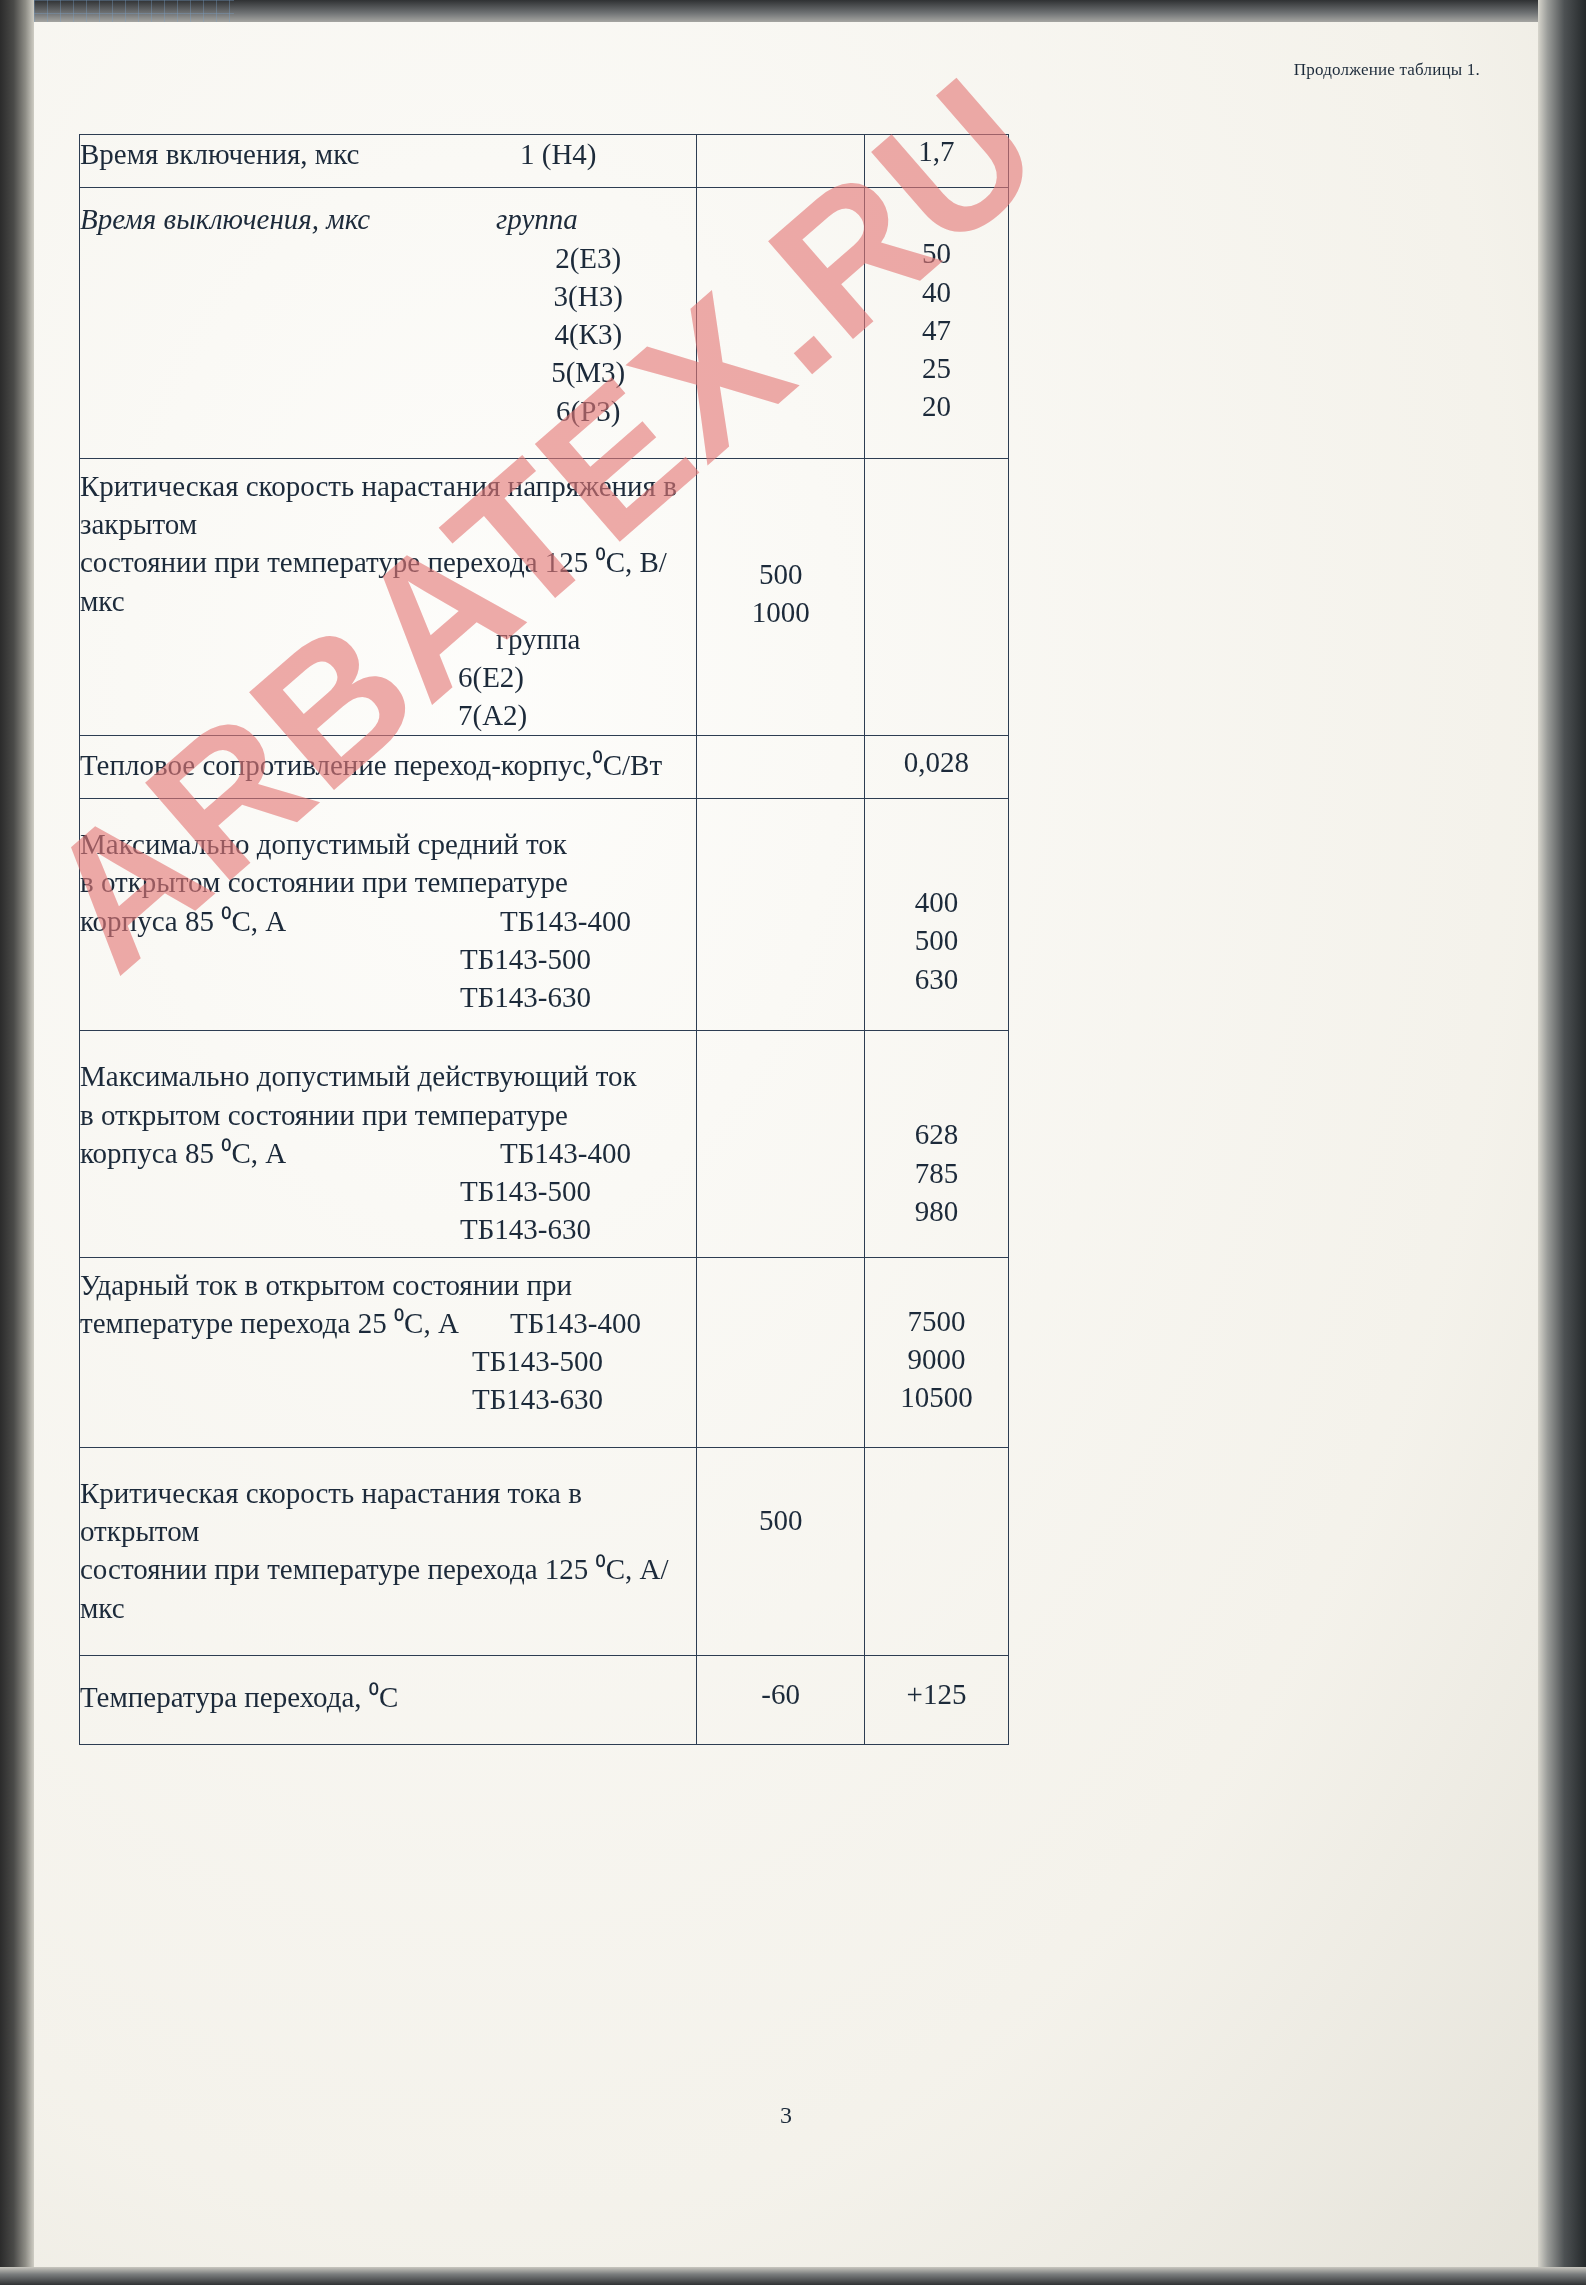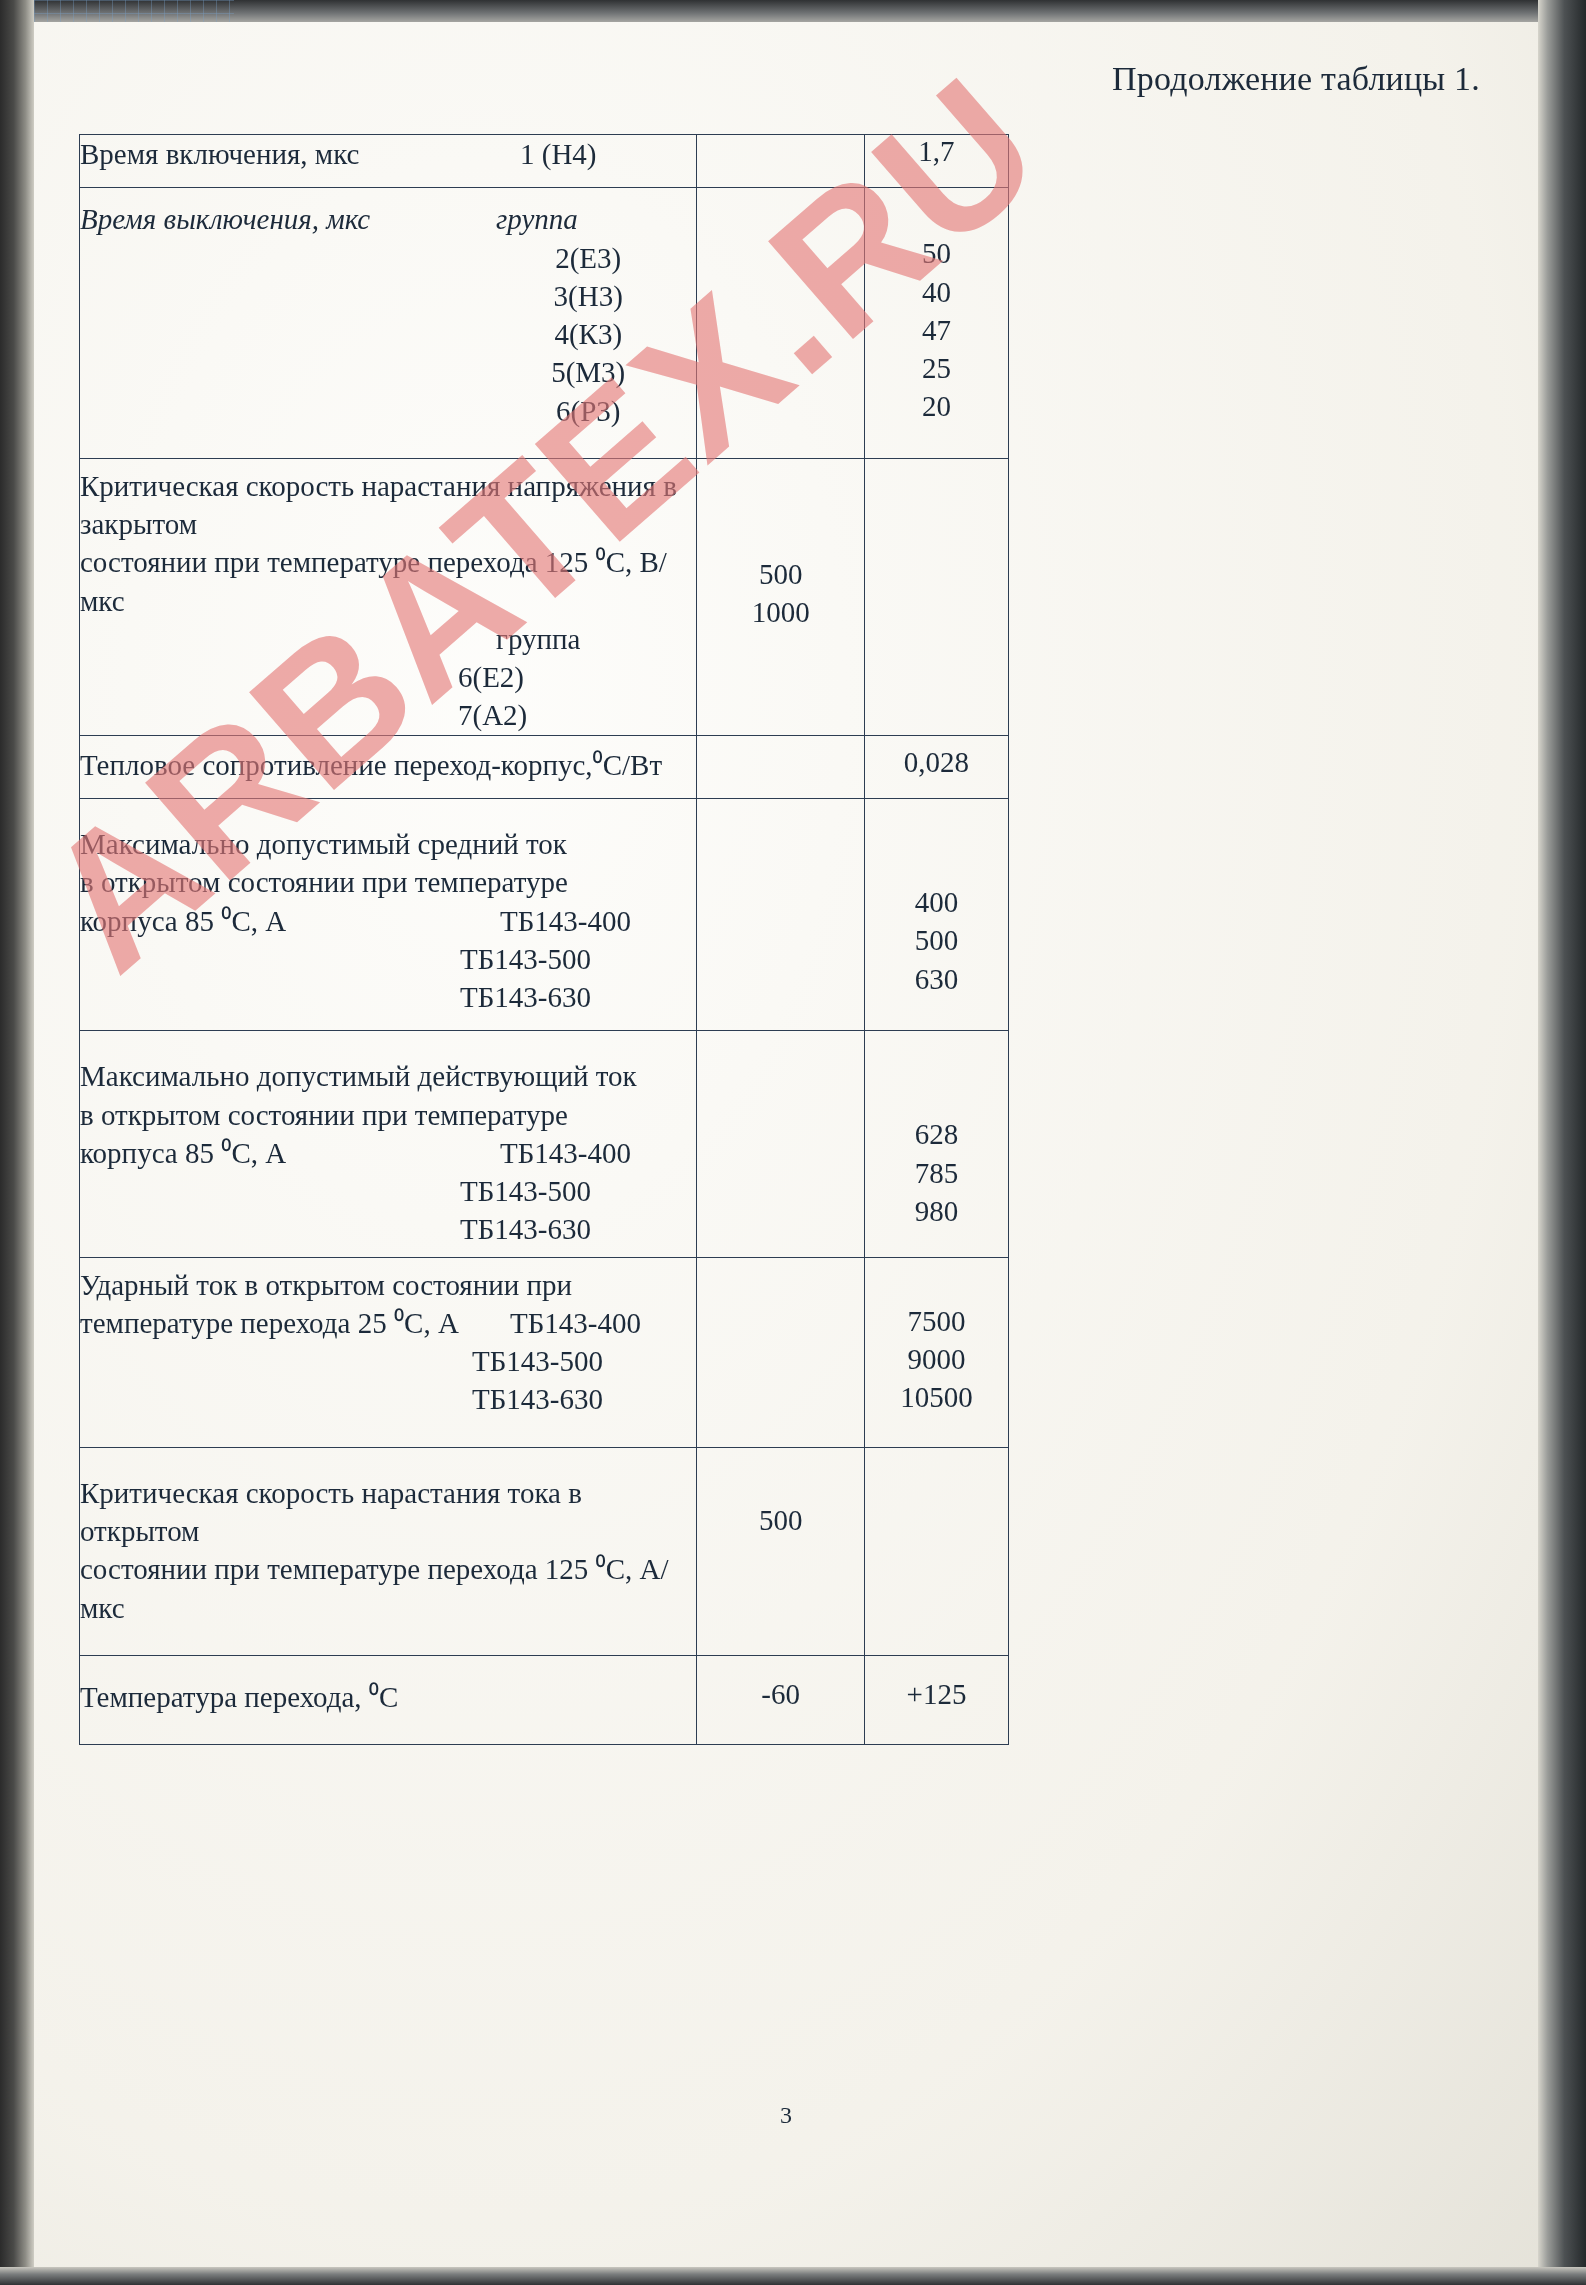--- a/index.html
+++ b/index.html
@@ -50,21 +50,21 @@
   }
   .paper-tint {
     position: absolute; inset: 0;
     background: radial-gradient(ellipse at 30% 30%, rgba(255,255,255,0.55), rgba(238,235,226,0.55) 70%, rgba(220,217,206,0.7) 100%);
     pointer-events: none;
   }
   .header-note {
     position: absolute;
     right: 58px;
     top: 38px;
-    font-size: 34px;
+    font-size: 17px;
     letter-spacing: 0.2px;
   }
   table.spec {
     position: absolute;
     left: 45px;
     top: 112px;
     width: 930px;
     border-collapse: collapse;
     font-size: 29px;
     border-radius: 19px;

